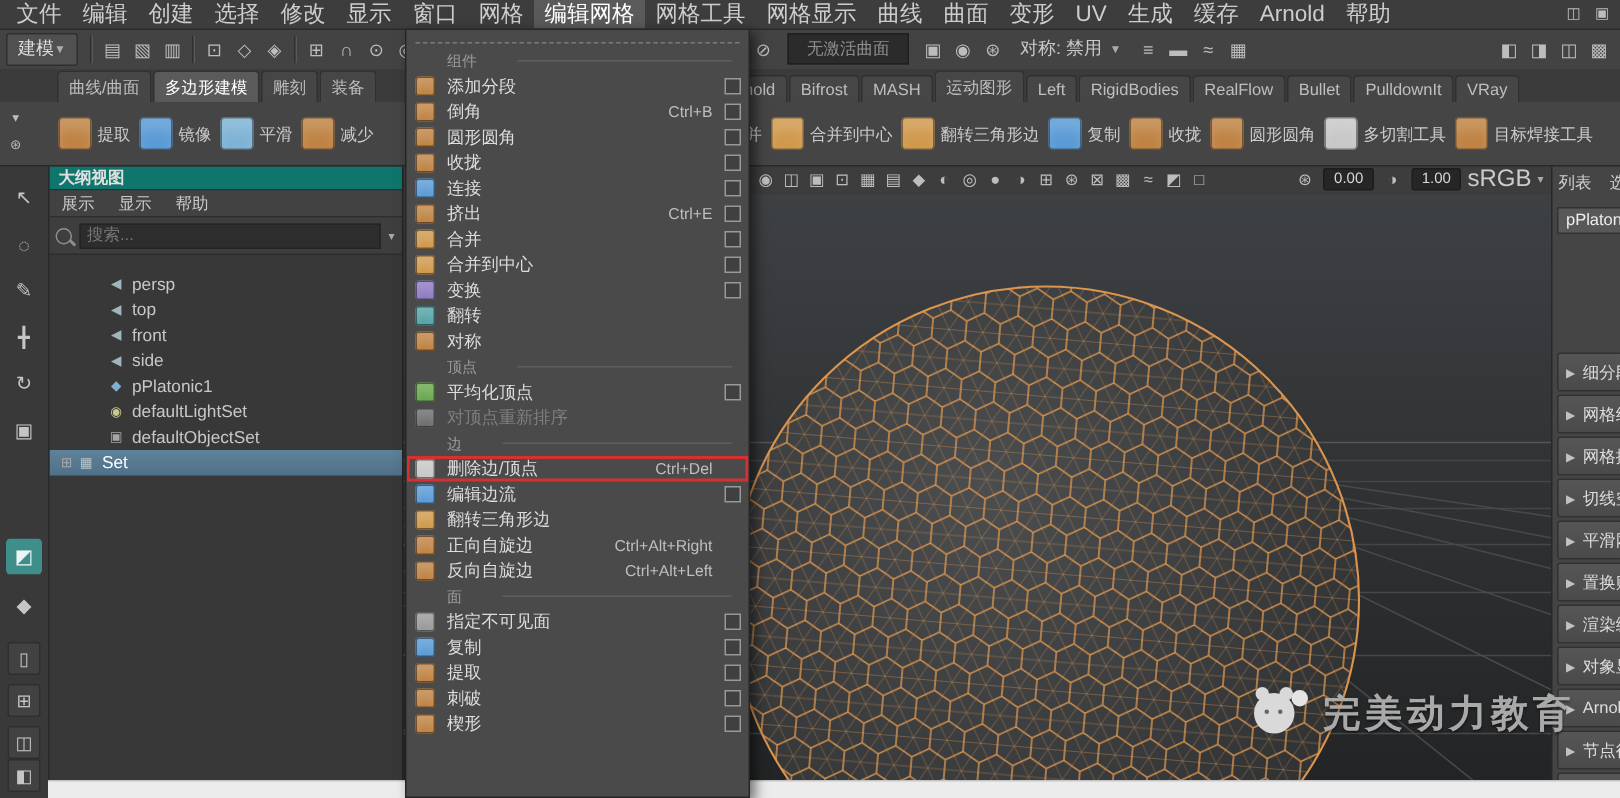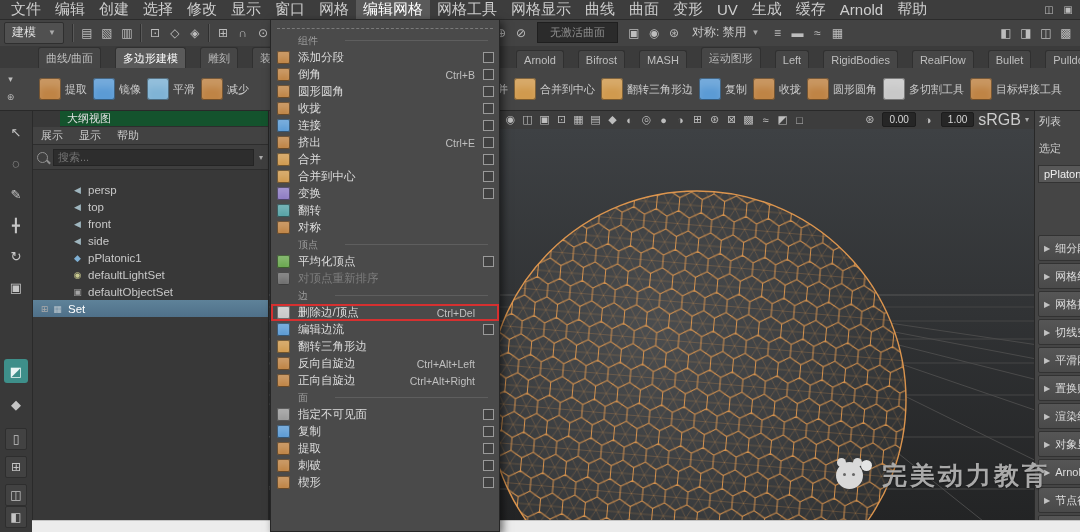--- a/index.html
+++ b/index.html
@@ -13,34 +13,34 @@
            display:flex;justify-content:space-between;padding:0 4px;z-index:10;}
   .mb-items{display:flex;}
   .mi{display:flex;align-items:center;padding:0 7px;font-size:15px;color:#CDCDCD;white-space:nowrap;}
   .mi.active{background:#5A5A5A;color:#FFF;}
   .mb-right{display:flex;align-items:center;gap:3px;}
   .mb-right .ic{width:16px;height:16px;font-size:10px;}
 
   
   .statusline{position:absolute;left:0;top:19px;right:0;height:27px;background:#434343;border-bottom:1px solid #2B2B2B;
               display:flex;align-items:center;padding:0 4px;z-index:9;}
-  .menuset{display:flex;align-items:center;gap:12px;background:#505050;border:1px solid #2F2F2F;border-radius:2px;
+  .menuset{display:flex;align-items:center;gap:0;background:#505050;border:1px solid #2F2F2F;border-radius:2px;
            height:20px;padding:0 7px;font-size:12px;color:#DDD;margin-right:5px;white-space:nowrap;}
   .caret{font-size:8px;color:#AAA;}
   .igroup{display:flex;align-items:center;}
   .sl-sep{width:1px;height:18px;background:#2F2F2F;border-right:1px solid #595959;margin:0 3px;flex:none;}
   .sl-gap{width:198px;flex:none;}
   .live-box{background:#2B2B2B;border:1px solid #1F1F1F;color:#8F8F8F;font-size:11px;padding:2px 12px;margin:0 6px;white-space:nowrap;}
   .sym{display:flex;align-items:center;gap:5px;color:#C9C9C9;font-size:12px;margin:0 8px;white-space:nowrap;}
   .sl-right{margin-left:auto;display:flex;}
 
   
   .shelf-tabs{position:absolute;left:0;top:46px;right:0;height:22px;background:#3B3B3B;border-bottom:1px solid #2B2B2B;
               display:flex;align-items:flex-end;padding-left:38px;z-index:9;}
-  .tabrow{display:flex;gap:14px;align-items:flex-end;}
+  .tabrow{display:flex;gap:1px;align-items:flex-end;}
   .tab{font-size:11px;color:#BFBFBF;background:#464646;border:1px solid #303030;border-bottom:none;
        border-radius:3px 3px 0 0;padding:3px 7px 2px;white-space:nowrap;}
   .tab.active{background:#5A5A5A;color:#FFF;}
   .tab-gap{width:226px;flex:none;}
 
   
   .shelf{position:absolute;left:0;top:68px;right:0;height:42px;background:#454545;border-bottom:1px solid #292929;
          display:flex;align-items:center;padding-left:36px;z-index:9;}
   .shelf-ctl{position:absolute;left:3px;top:3px;display:flex;flex-direction:column;gap:3px;}
   .shelf-ctl .ic{width:15px;height:15px;font-size:9px;}
@@ -59,22 +59,22 @@
   .tb-kit{margin-top:60px;}
   .tb-extra{margin-top:9px;display:flex;flex-direction:column;gap:6px;}
   .tb-layouts{margin-top:12px;display:flex;flex-direction:column;gap:6px;}
   .tb-bottom{margin-top:auto;margin-bottom:14px;display:flex;flex-direction:column;gap:6px;}
   .toolbox .tool{border:1px solid transparent;}
   .tb-layouts .tool,.tb-bottom .tool{width:20px;height:20px;font-size:12px;border:1px solid #2E2E2E;background:#424242;border-radius:2px;}
 
   
   .outliner{position:absolute;left:32px;top:110px;width:236px;bottom:11px;background:#383838;border-right:1px solid #252525;
             overflow:hidden;z-index:4;}
-  .ol-title{height:16px;background:#14532d;color:#E0E0E0;font-size:11px;font-weight:normal;display:flex;align-items:center;
-            padding:0 7px;border-bottom:1px solid #2D2D2D;margin-left:28px;}
+  .ol-title{height:16px;background:#0f766e;color:#E0E0E0;font-size:11px;font-weight:bold;display:flex;align-items:center;
+            padding:0 7px;border-bottom:1px solid #2D2D2D;}
   .ol-menus{height:17px;display:flex;gap:16px;align-items:center;padding:0 9px;background:#424242;
             border-bottom:1px solid #2D2D2D;font-size:11px;color:#C9C9C9;}
   .ol-search{height:20px;display:flex;align-items:center;padding:2px 5px;gap:5px;background:#3E3E3E;border-bottom:1px solid #2D2D2D;}
   .lens{width:9px;height:9px;border:1.5px solid #909090;border-radius:50%;position:relative;flex:none;}
   .lens::after{content:"";position:absolute;width:5px;height:1.5px;background:#909090;transform:rotate(45deg);right:-4px;bottom:-1px;}
   .ol-search input{flex:1;background:#2D2D2D;border:1px solid #242424;color:#BBB;font-size:11px;height:15px;padding:0 4px;outline:none;min-width:0;}
   .tree{padding-top:11px;}
   .trow{height:17px;display:flex;align-items:center;font-size:11.5px;color:#C8C8C8;}
   .trow.selected{background:linear-gradient(#5E8299,#4F7089);color:#FFF;}
   .texp{width:13px;text-align:center;font-size:9px;color:#AAA;flex:none;}
@@ -107,21 +107,21 @@
   .vp-right{margin-left:auto;display:flex;align-items:center;gap:4px;}
   .vp-val{background:#262626;border:1px solid #1D1D1D;color:#D8D8D8;font-size:10px;padding:1px 6px;border-radius:2px;}
   .vp-cs{color:#CCC;font-size:16px;}
   .vp-scene{position:absolute;left:0;right:0;top:19px;bottom:0;overflow:hidden;
             background:linear-gradient(180deg,#3E4144 0%,#313335 45%,#232425 100%);}
   .vp-svg{position:absolute;inset:0;width:100%;height:100%;display:block;}
 
   
   .right-panel{position:absolute;right:0;top:110px;width:45px;bottom:11px;background:#454545;border-left:1px solid #282828;
                overflow:hidden;z-index:6;}
-  .rp-menus{display:flex;gap:12px;padding:4px 4px 2px;font-size:11px;color:#CFCFCF;white-space:nowrap;flex-direction:column;}
+  .rp-menus{display:flex;gap:12px;padding:4px 4px 2px;font-size:11px;color:#CFCFCF;white-space:nowrap;}
   .rp-tab{margin:7px 0 0 3px;width:160px;background:#585858;border:1px solid #333;color:#EEE;font-size:11px;
           padding:2px 5px;white-space:nowrap;}
   .rp-sections{position:absolute;top:125px;left:3px;display:flex;flex-direction:column;gap:2px;}
   .rp-row{width:170px;height:24px;background:linear-gradient(#565656,#4A4A4A);border:1px solid #323232;border-radius:2px;
           display:flex;align-items:center;gap:5px;padding:0 5px;font-size:11px;color:#DDD;white-space:nowrap;flex:none;}
   .rp-arrow{font-size:8px;color:#C2C2C2;}
 
   
   .watermark{position:absolute;left:836px;top:456px;display:flex;align-items:center;gap:8px;z-index:40;}
   .wm-logo{width:38px;height:38px;position:relative;flex:none;}
@@ -604,28 +604,28 @@
           <span class="obox show"></span>
         </div>
         <div class="menu-row">
           <span class="mi-icon" style="background: rgb(208, 154, 78);"></span>
           <span class="mi-label">翻转三角形边</span>
           <span class="mi-shortcut"></span>
           <span class="obox"></span>
         </div>
         <div class="menu-row">
           <span class="mi-icon" style="background: rgb(191, 132, 69);"></span>
+          <span class="mi-label">正向自旋边</span>
+          <span class="mi-shortcut">Ctrl+Alt+Right</span>
+          <span class="obox"></span>
+        </div>
+        <div class="menu-row">
+          <span class="mi-icon" style="background: rgb(191, 132, 69);"></span>
           <span class="mi-label">反向自旋边</span>
           <span class="mi-shortcut">Ctrl+Alt+Left</span>
-          <span class="obox"></span>
-        </div>
-        <div class="menu-row">
-          <span class="mi-icon" style="background: rgb(191, 132, 69);"></span>
-          <span class="mi-label">正向自旋边</span>
-          <span class="mi-shortcut">Ctrl+Alt+Right</span>
           <span class="obox"></span>
         </div>
         <div class="menu-row header">
           <span class="mi-icon"></span>
           <span class="mi-label">面</span>
           <span class="mi-shortcut"></span>
           <span class="obox"></span>
         </div>
         <div class="menu-row">
           <span class="mi-icon" style="background: rgb(154, 154, 154);"></span>

